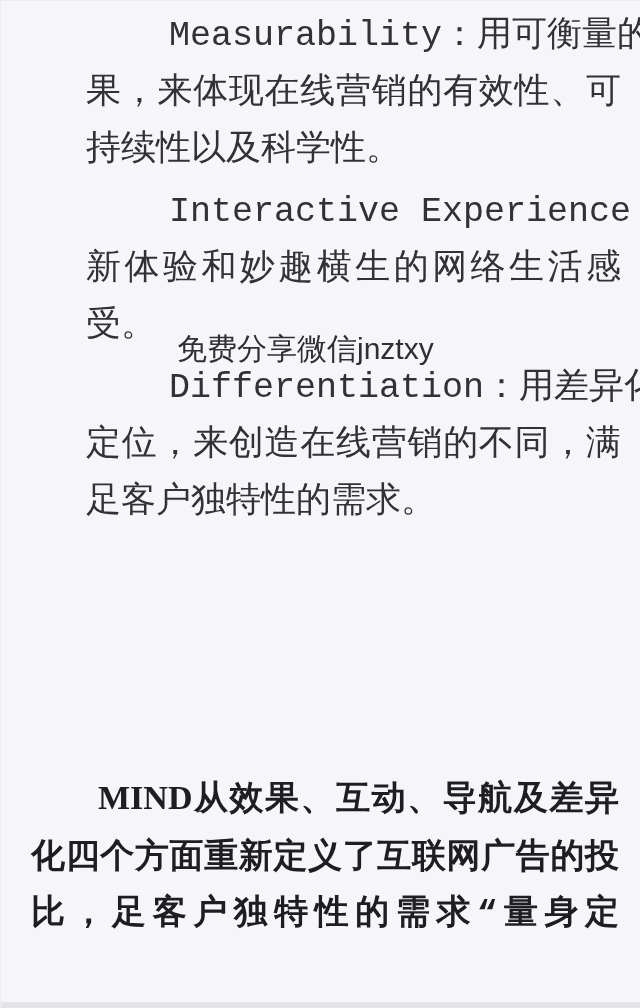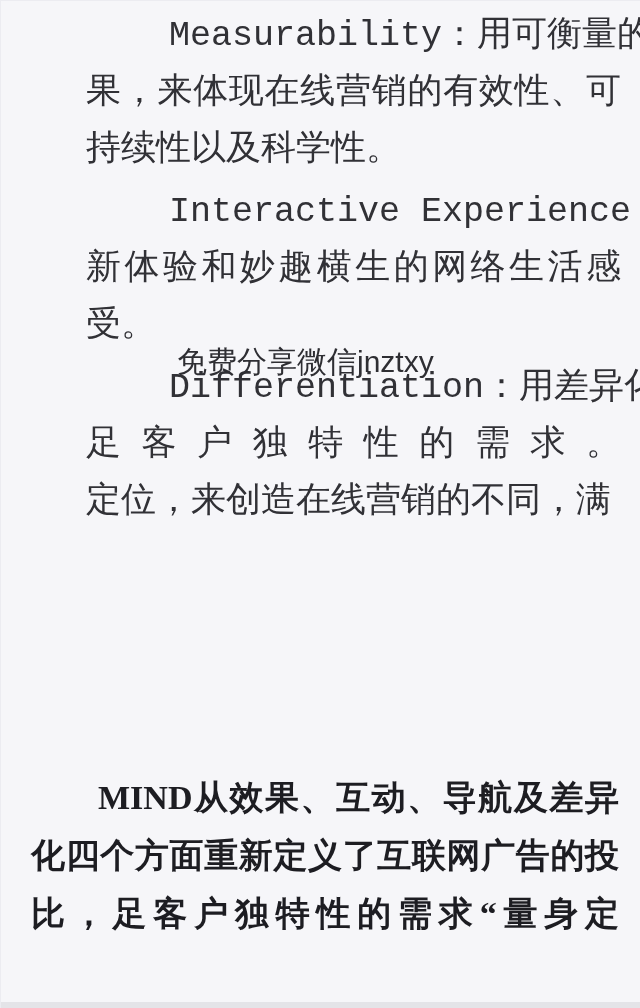--- a/index.html
+++ b/index.html
@@ -32,20 +32,21 @@
   .block-kai .para {
     margin: 0 0 5px 0;
   }
   .line {
     text-align: justify;
     text-align-last: justify;
     white-space: nowrap;
   }
   .para .line:last-child {
     text-align-last: left;
+    font-family: Liberation Mono, monospace;
   }
   .para .line:first-child {
     text-indent: 83px;
   }
   
   .block-song {
     position: absolute;
     top: 768px;
     left: 30px;
     width: 588px;
@@ -57,21 +58,21 @@
   }
   .block-song .para .line:last-child {
     text-align-last: justify; 
   }
   .block-song .para .line:first-child {
     text-indent: 67px;
   }
   
   .watermark {
     position: absolute;
-    top: 343px;
+    top: 330px;
     left: 168px;
     z-index: 5;
     font-family: "Liberation Sans", "DejaVu Sans", sans-serif;
     font-size: 30px;
     line-height: 36px;
     font-weight: 500;
     color: #2e2e33;
   }
   .watermark .wm-line1 { padding-left: 8px; }
   .watermark .wm-line2 { letter-spacing: 4px; }
@@ -102,22 +103,22 @@
       <div class="line">Interactive Experience： 用</div>
       <div class="line">新体验和妙趣横生的网络生活感</div>
       <div class="line">受。</div>
     </div>
 
     <div class="para">
     </div>
 
     <div class="para">
       <div class="line">Differentiation：用差异化的</div>
+      <div class="line">定位，来创造在线营销的不同，满</div>
       <div class="line">足客户独特性的需求。</div>
-      <div class="line">定位，来创造在线营销的不同，满</div>
     </div>
 
   </div>
 
   <div class="block-song">
     <div class="para">
       <div class="line">MIND从效果、互动、导航及差异</div>
       <div class="line">化四个方面重新定义了互联网广告的投</div>
       <div class="line">比，足客户独特性的需求“量身定</div>
     </div>

